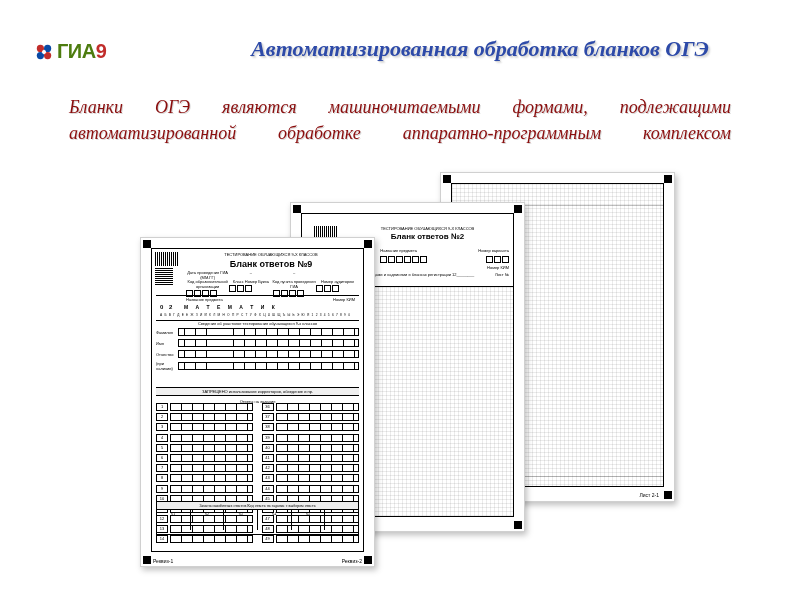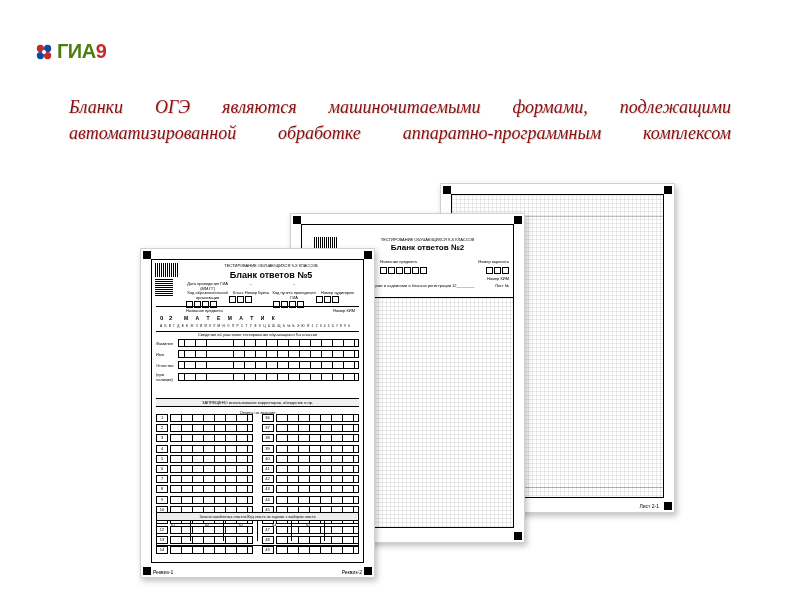--- a/index.html
+++ b/index.html
@@ -66,21 +66,21 @@
     line-height: 1.42;
     text-align: justify;
     text-align-last: justify;
     color: #8a0e0e;
     text-shadow: 1px 1px 0 #d9d9d9;
   }
 
   
   .stack {
     position: absolute;
-    top: 178px;
+    top: 167px;
     left: 140px;
     width: 540px;
     height: 420px;
   }
   .sheet {
     position: absolute;
     background: #ffffff;
     box-shadow: 2px 3px 6px rgba(0,0,0,0.25);
     border: 1px solid #d0d0d0;
     box-sizing: border-box;
@@ -204,20 +204,21 @@
         <circle cx="14" cy="6" r="4" fill="#0a4aa5"></circle>
         <circle cx="6" cy="14" r="4" fill="#0a4aa5"></circle>
         <circle cx="14" cy="14" r="4" fill="#c12d2b"></circle>
         <circle cx="10" cy="10" r="2.2" fill="#fff"></circle>
       </svg>
     </span>
     <span class="logo-text">
       <span class="logo-blue">ГИА</span><span class="logo-red">9</span>
     </span>
   </div>
+  <div class="slide-title">Автоматизированная обработка бланков ОГЭ</div>
 </div>
 
 <div class="body-text">Бланки ОГЭ являются машиночитаемыми формами, подлежащими автоматизированной обработке аппаратно-программным комплексом</div>
 
 <div class="stack">
 
   <div id="sheet3" class="sheet">
     <div class="marker" style="left:2px;top:2px;"></div>
       <div class="marker" style="right:2px;top:2px;"></div>
     <div class="marker" style="left:2px;bottom:2px;"></div>
@@ -281,21 +282,21 @@
   <div id="sheet1" class="sheet">
     <div class="marker m-tl"></div>
       <div class="marker m-tr"></div>
     <div class="marker m-bl"></div>
       <div class="marker m-br"></div>
     <div class="sheet-inner">
       <div class="barcode-l"></div>
       <div class="barcode-b"></div>
 
       <div class="f-section tinyc hdr-cap">ТЕСТИРОВАНИЕ ОБУЧАЮЩИХСЯ 9-Х КЛАССОВ</div>
-      <div class="f-section hdr-t">Бланк ответов №5</div>
+      <div class="f-section hdr-t">Бланк ответов №9</div>
       <div class="f-section hdr-sub">
         <span>Дата проведения ГИА (ММ.ГГ)</span>
           <span>–</span>
           <span>–</span>
           <span></span>
       </div>
       <div class="f-section row-org">
         <div class="c">
             <span class="rhead">Код образовательной организации</span>
             <span class="boxrow">

